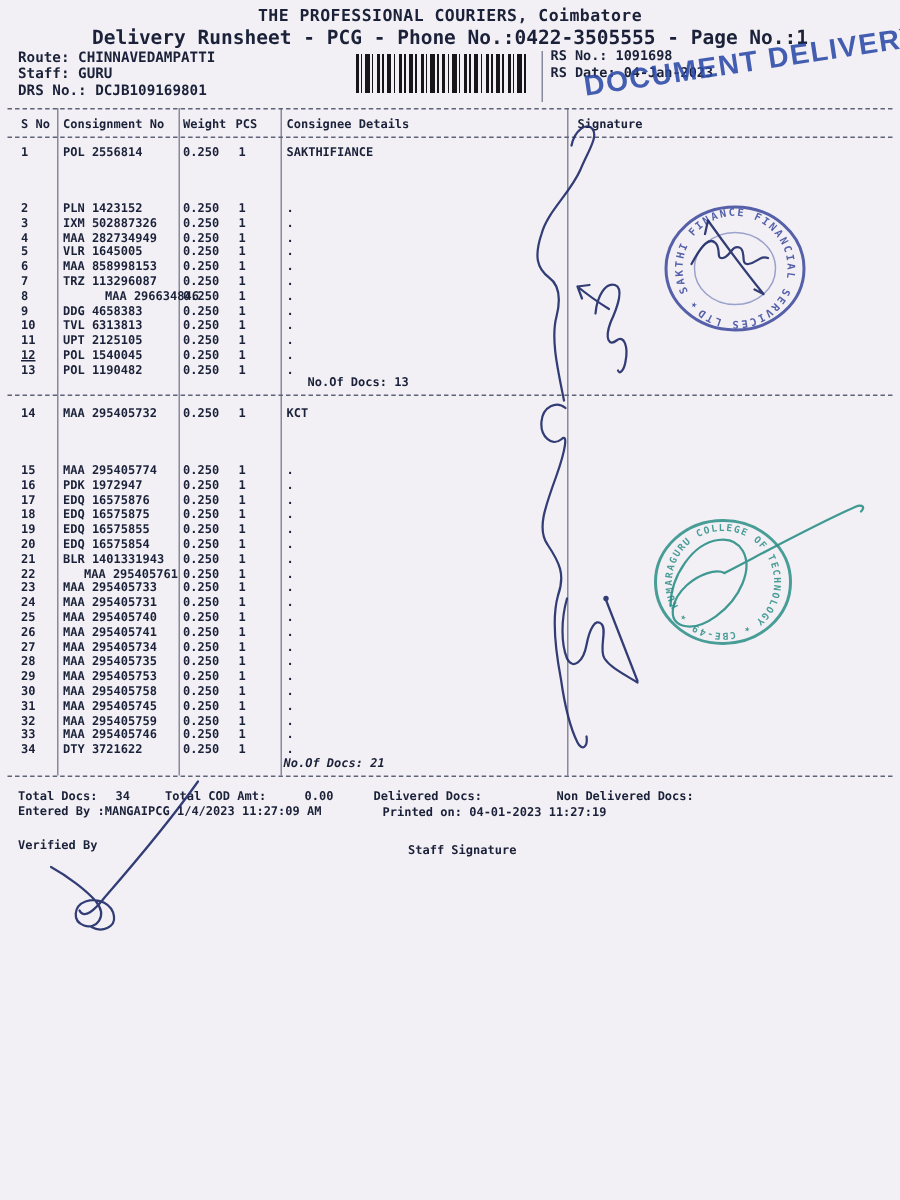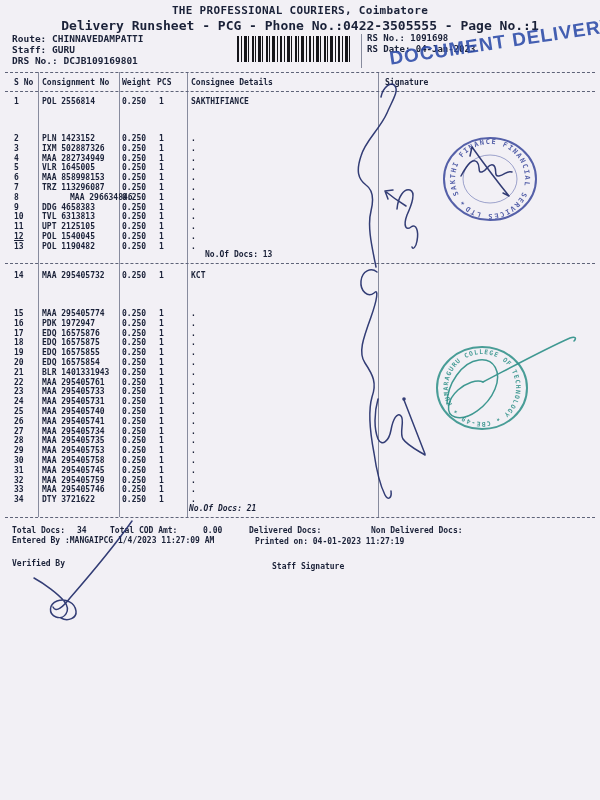--- a/index.html
+++ b/index.html
@@ -215,21 +215,21 @@
     </div>
     <div class="trow" style="top: 368.8px;">
       <span class="cell" style="left: 14px;">21</span>
       <span class="cell" style="left: 42px;">BLR 1401331943</span>
       <span class="cell" style="left: 122px;">0.250</span>
       <span class="cell" style="left: 159px;">1</span>
       <span class="cell" style="left: 191px;">.</span>
     </div>
     <div class="trow" style="top: 378.6px;">
       <span class="cell" style="left: 14px;">22</span>
-      <span class="cell" style="left: 42px;">MAA 295405761</span>
+      <span class="cell" style="left: 56px;">MAA 295405761</span>
       <span class="cell" style="left: 122px;">0.250</span>
       <span class="cell" style="left: 159px;">1</span>
       <span class="cell" style="left: 191px;">.</span>
     </div>
     <div class="trow" style="top: 388.4px;">
       <span class="cell" style="left: 14px;">23</span>
       <span class="cell" style="left: 42px;">MAA 295405733</span>
       <span class="cell" style="left: 122px;">0.250</span>
       <span class="cell" style="left: 159px;">1</span>
       <span class="cell" style="left: 191px;">.</span>

